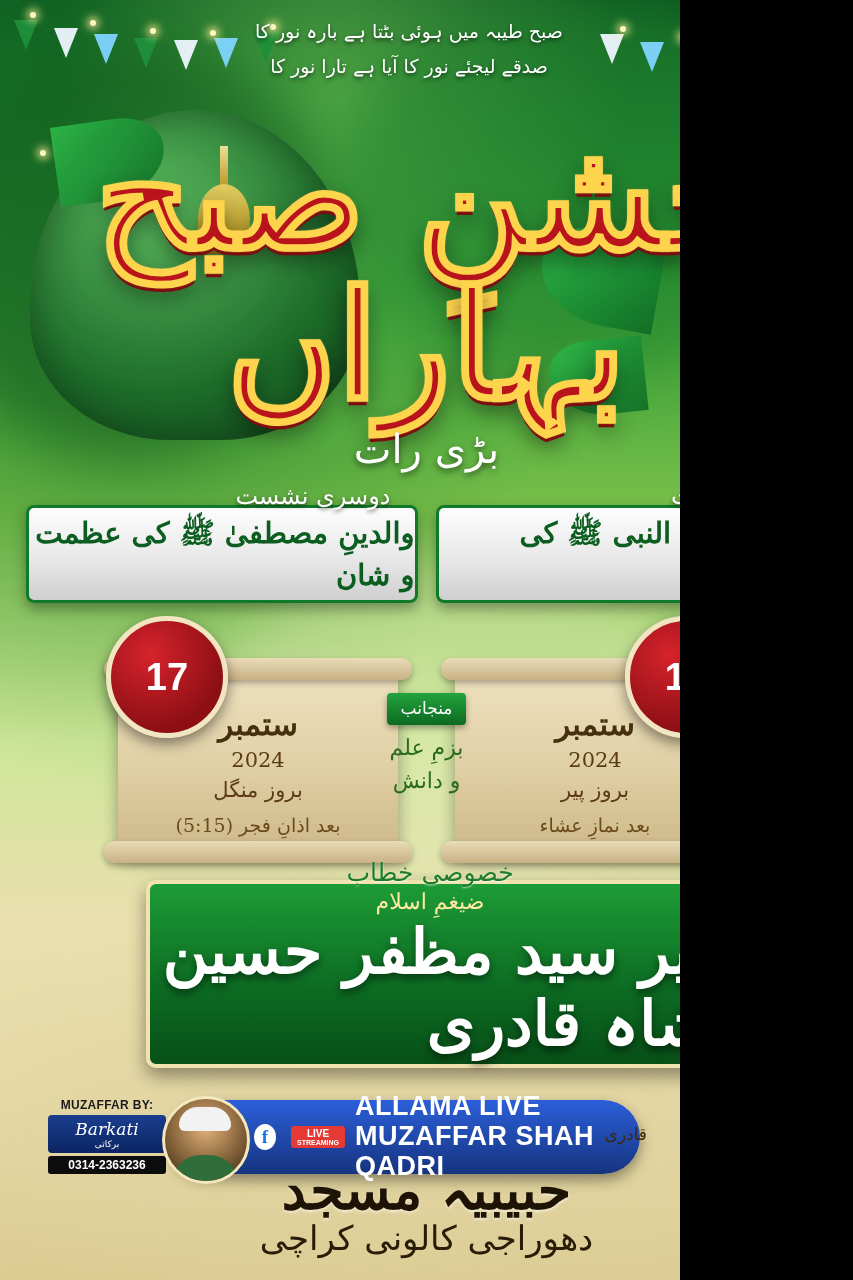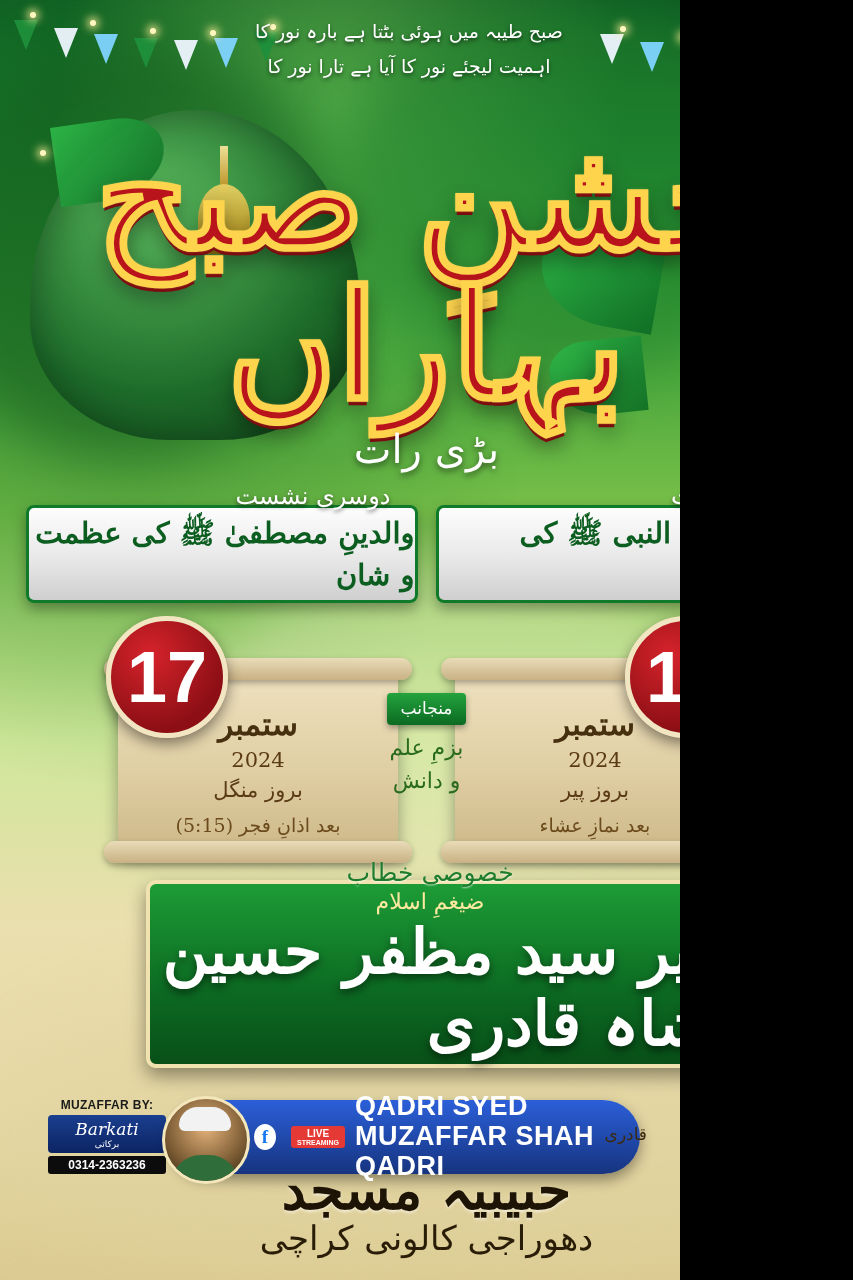--- a/index.html
+++ b/index.html
@@ -85,21 +85,21 @@
   .scroll-r{right:118px;}
   .scroll-l{left:118px;}
   .scroll .body{position:absolute;inset:18px 14px;direction:rtl;text-align:center;
     font-family:"DejaVu Serif",serif;color:#5b3b16;}
   .scroll .month{font-size:31px;font-weight:bold;display:block;margin-top:20px;color:#46300f;}
   .scroll .day{font-size:21px;display:block;margin-top:6px;}
   .scroll .time{font-size:19px;display:block;margin-top:12px;color:#6b4a1c;}
   .datebadge{position:absolute;top:-24px;width:112px;height:112px;border-radius:50%;
     background:radial-gradient(circle at 35% 30%,#d6232b,#8d0f15 70%);
     border:5px solid #f2e6c2;box-shadow:0 6px 14px rgba(0,0,0,.45);
-    color:#fff;font-size:72px;font-weight:bold;display:flex;align-items:center;justify-content:center;
+    color:#fff;font-size:38px;font-weight:bold;display:flex;align-items:center;justify-content:center;
     font-family:"Liberation Sans",sans-serif;}
   .badge-r{right:106px;}
   .badge-l{left:106px;}
   .mid-ribbon{position:absolute;left:50%;transform:translateX(-50%);top:50px;width:150px;text-align:center;
     direction:rtl;font-family:"DejaVu Serif",serif;color:#2a6b1e;font-size:22px;line-height:1.5;}
   .mid-tag{display:inline-block;background:linear-gradient(180deg,#23a33d,#0c6a22);color:#fff;
     padding:3px 14px;border-radius:4px;font-size:17px;margin-bottom:6px;box-shadow:0 3px 6px rgba(0,0,0,.35);}
 
   
   .speaker{position:absolute;left:146px;top:880px;width:560px;height:180px;
@@ -183,21 +183,21 @@
     <div class="lightdot" style="left:620px;top:26px;"></div>
     <div class="lightdot" style="left:680px;top:34px;"></div>
     <div class="lightdot" style="left:740px;top:30px;"></div>
     <div class="lightdot" style="left:800px;top:18px;"></div>
     <div class="lightdot" style="left:40px;top:150px;"></div>
     <div class="lightdot" style="left:820px;top:120px;"></div>
   </div>
 
   <div class="couplet">
     <span>صبح طیبہ میں ہوئی بٹتا ہے بارہ نور کا</span>
-    <span>اہمیت لیجئے نور کا آیا ہے تارا نور کا</span>
+    <span>صدقے لیجئے نور کا آیا ہے تارا نور کا</span>
   </div>
 
   <div class="title-wrap">
     <div class="title-main">جشنِ صبح بہاراں</div>
     <div class="title-sub">بڑی رات</div>
   </div>
 
   <div class="sessions">
     <div class="sbanner">
       <div class="slabel">پہلی نشست</div>
@@ -257,21 +257,21 @@
     <div class="avatar">
       <div class="turban"></div>
       <div class="robe"></div>
     </div>
     <div class="fbicon">f</div>
     <div class="livetag">
       <div>LIVE</div>
       <div style="font-size:7px;">STREAMING</div>
     </div>
     <div class="livename">
-      <div>QADRI SYED</div>
+      <div>ALLAMA LIVE</div>
       <div>MUZAFFAR SHAH QADRI</div>
     </div>
   </div>
 
   <div class="mosque">
     <div class="logo">قادری</div>
     <div class="mname">حبیبیہ مسجد</div>
     <div class="maddr">دھوراجی کالونی کراچی</div>
   </div>
 

